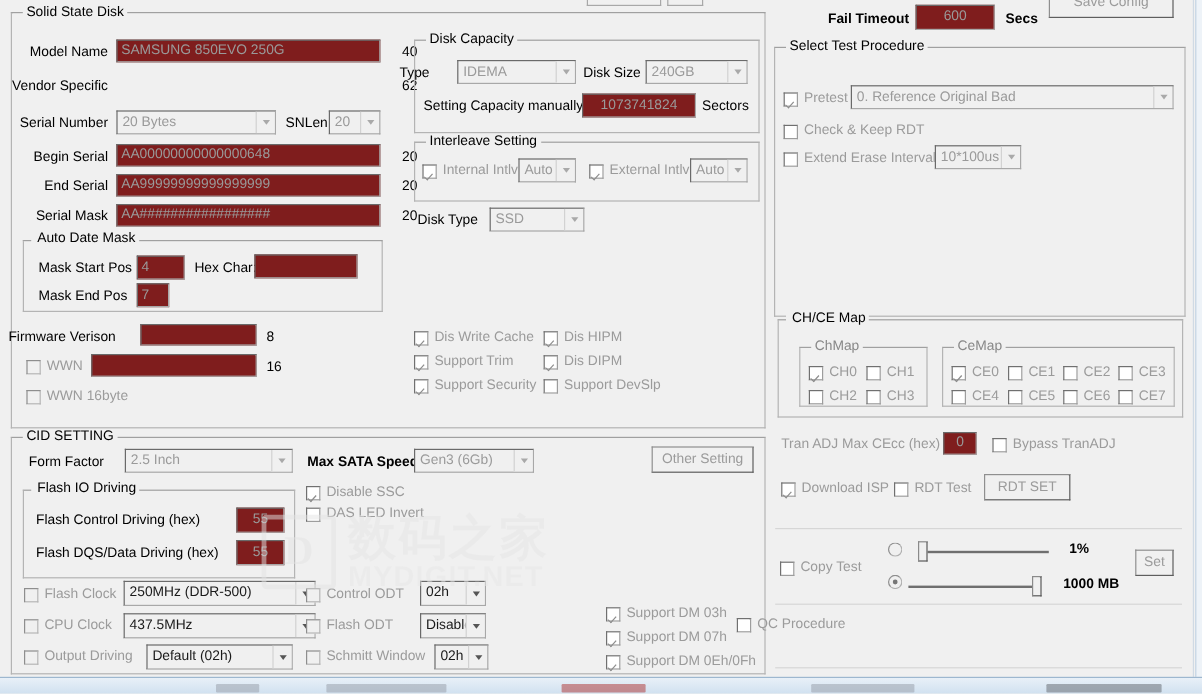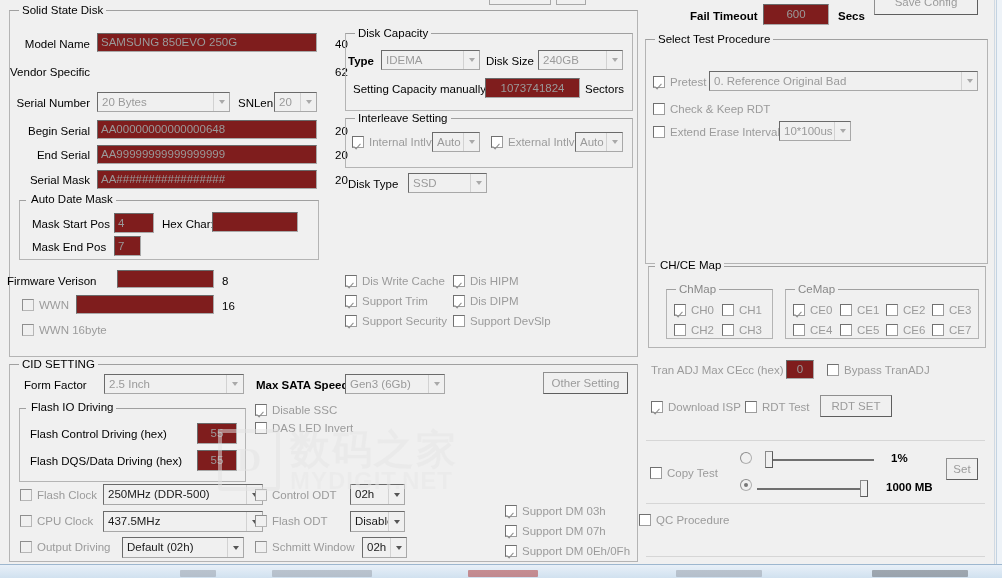--- a/index.html
+++ b/index.html
@@ -38,21 +38,21 @@
   .combo.on{color:#1a1a1a;}
   .combo .ctxt{flex:1;padding-left:4px;white-space:nowrap;overflow:hidden;}
   .combo .arw{width:15px;align-self:stretch;display:flex;align-items:center;justify-content:center;
     border-left:1px solid #d2d2d2;background:#f0f0f0;}
   .combo .arw i{display:block;width:0;height:0;border-left:3.5px solid transparent;
     border-right:3.5px solid transparent;border-top:4px solid #a9a9a9;}
   .combo.on .arw i{border-top-color:#555;}
   .combo.wide .arw{width:16px;}
 
   
-  .ck{position:absolute;display:flex;align-items:flex-start;gap:5px;white-space:nowrap;line-height:13px;}
+  .ck{position:absolute;display:flex;align-items:flex-end;gap:5px;white-space:nowrap;line-height:13px;}
   .ck .bx{width:12px;height:12px;flex:0 0 12px;box-sizing:border-box;background:#f0f0f0;
     border:1px solid #b6b6b6;border-top-color:#8e8e8e;border-left-color:#8e8e8e;position:relative;}
   .ck .bx.white{background:#fff;border-color:#9d9d9d;border-top-color:#707070;border-left-color:#707070;}
   .ck.checked .bx::after{content:"";position:absolute;left:2px;top:5px;width:3px;height:6px;
     border:solid #8d8d8d;border-width:0 1.6px 1.6px 0;transform:rotate(42deg);}
   .ck .t{color:#9b9b9b;}
 
   
   .rd{position:absolute;width:12px;height:12px;border-radius:50%;box-sizing:border-box;
     border:1px solid #b0b0b0;border-top-color:#8e8e8e;border-left-color:#8e8e8e;background:#f0f0f0;}
@@ -159,21 +159,21 @@
   <div class="lbl" style="left:222px;top:300px;">16</div>
 
   <div class="ck" style="left:22px;top:324px;">
     <span class="bx"></span>
     <span class="t">WWN 16byte</span>
   </div>
 
   <div class="gbox" style="left:345px;top:33px;width:286px;height:76px;">
     <span class="legend">Disk Capacity</span>
   </div>
-  <div class="lbl" style="left:348px;top:55px;font-weight:bold;">Type</div>
+  <div class="lbl" style="left:333px;top:55px;">Type</div>
   <div class="combo" style="left:381px;top:50px;width:99px;height:20px;">
     <span class="ctxt">IDEMA</span>
     <span class="arw">
         <i></i>
       </span>
   </div>
   <div class="lbl" style="left:486px;top:55px;">Disk Size</div>
   <div class="combo" style="left:538px;top:50px;width:85px;height:20px;">
     <span class="ctxt">240GB</span>
     <span class="arw">
@@ -487,21 +487,21 @@
   <div class="thumb" style="left:765px;top:451px;"></div>
   <div class="lbl" style="left:891px;top:452px;font-weight:bold;">1%</div>
 
   <div class="rd sel" style="left:740px;top:479px;"></div>
   <div class="trk" style="left:757px;top:488px;width:110px;"></div>
   <div class="thumb" style="left:860px;top:480px;"></div>
   <div class="lbl" style="left:886px;top:481px;font-weight:bold;">1000 MB</div>
 
   <div class="btn" style="left:946px;top:458px;width:32px;height:22px;">Set</div>
 
-  <div class="ck" style="left:639px;top:514px;">
+  <div class="ck" style="left:614px;top:514px;">
     <span class="bx white"></span>
     <span class="t">QC Procedure</span>
   </div>
 
   <div class="wm">
     <div class="logo">D</div>
     <div>
       <div class="cn">数码之家</div>
       <div class="en">MYDIGIT.NET</div>
     </div>

